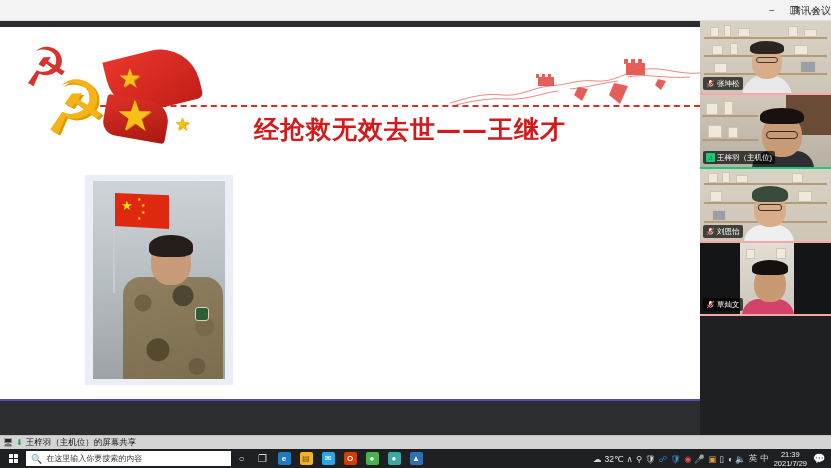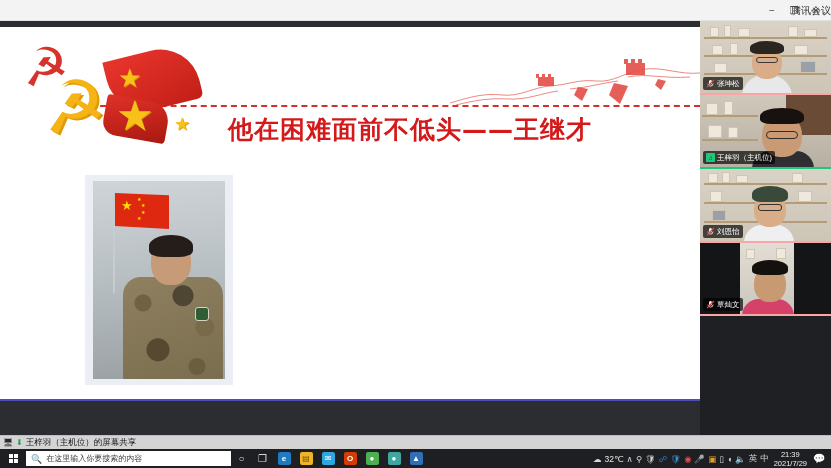--- a/index.html
+++ b/index.html
@@ -211,21 +211,21 @@
               <rect x="174" y="6" width="4" height="5"></rect>
                 <rect x="181" y="6" width="4" height="5"></rect>
               <rect x="188" y="6" width="4" height="5"></rect>
               <path d="M128 34 l10 2 l-6 12 l-8 -6 z"></path>
               <path d="M164 30 l14 3 l-8 18 l-11 -9 z"></path>
               <path d="M208 26 l8 2 l-5 9 l-6 -5 z"></path>
             </g>
           </svg>
         </div>
 
-        <div class="slide-title">他在困难面前不低头——王继才</div>
+        <div class="slide-title">经抢救无效去世——王继才</div>
 
         <div class="photo-wrap">
           <div class="photo">
             <div class="flagpole"></div>
             <div class="flag"></div>
             <div class="bigstar">★</div>
             <div class="smstar" style="left:44px;top:16px;">★</div>
             <div class="smstar" style="left:48px;top:22px;">★</div>
             <div class="smstar" style="left:48px;top:29px;">★</div>
             <div class="smstar" style="left:44px;top:35px;">★</div>

